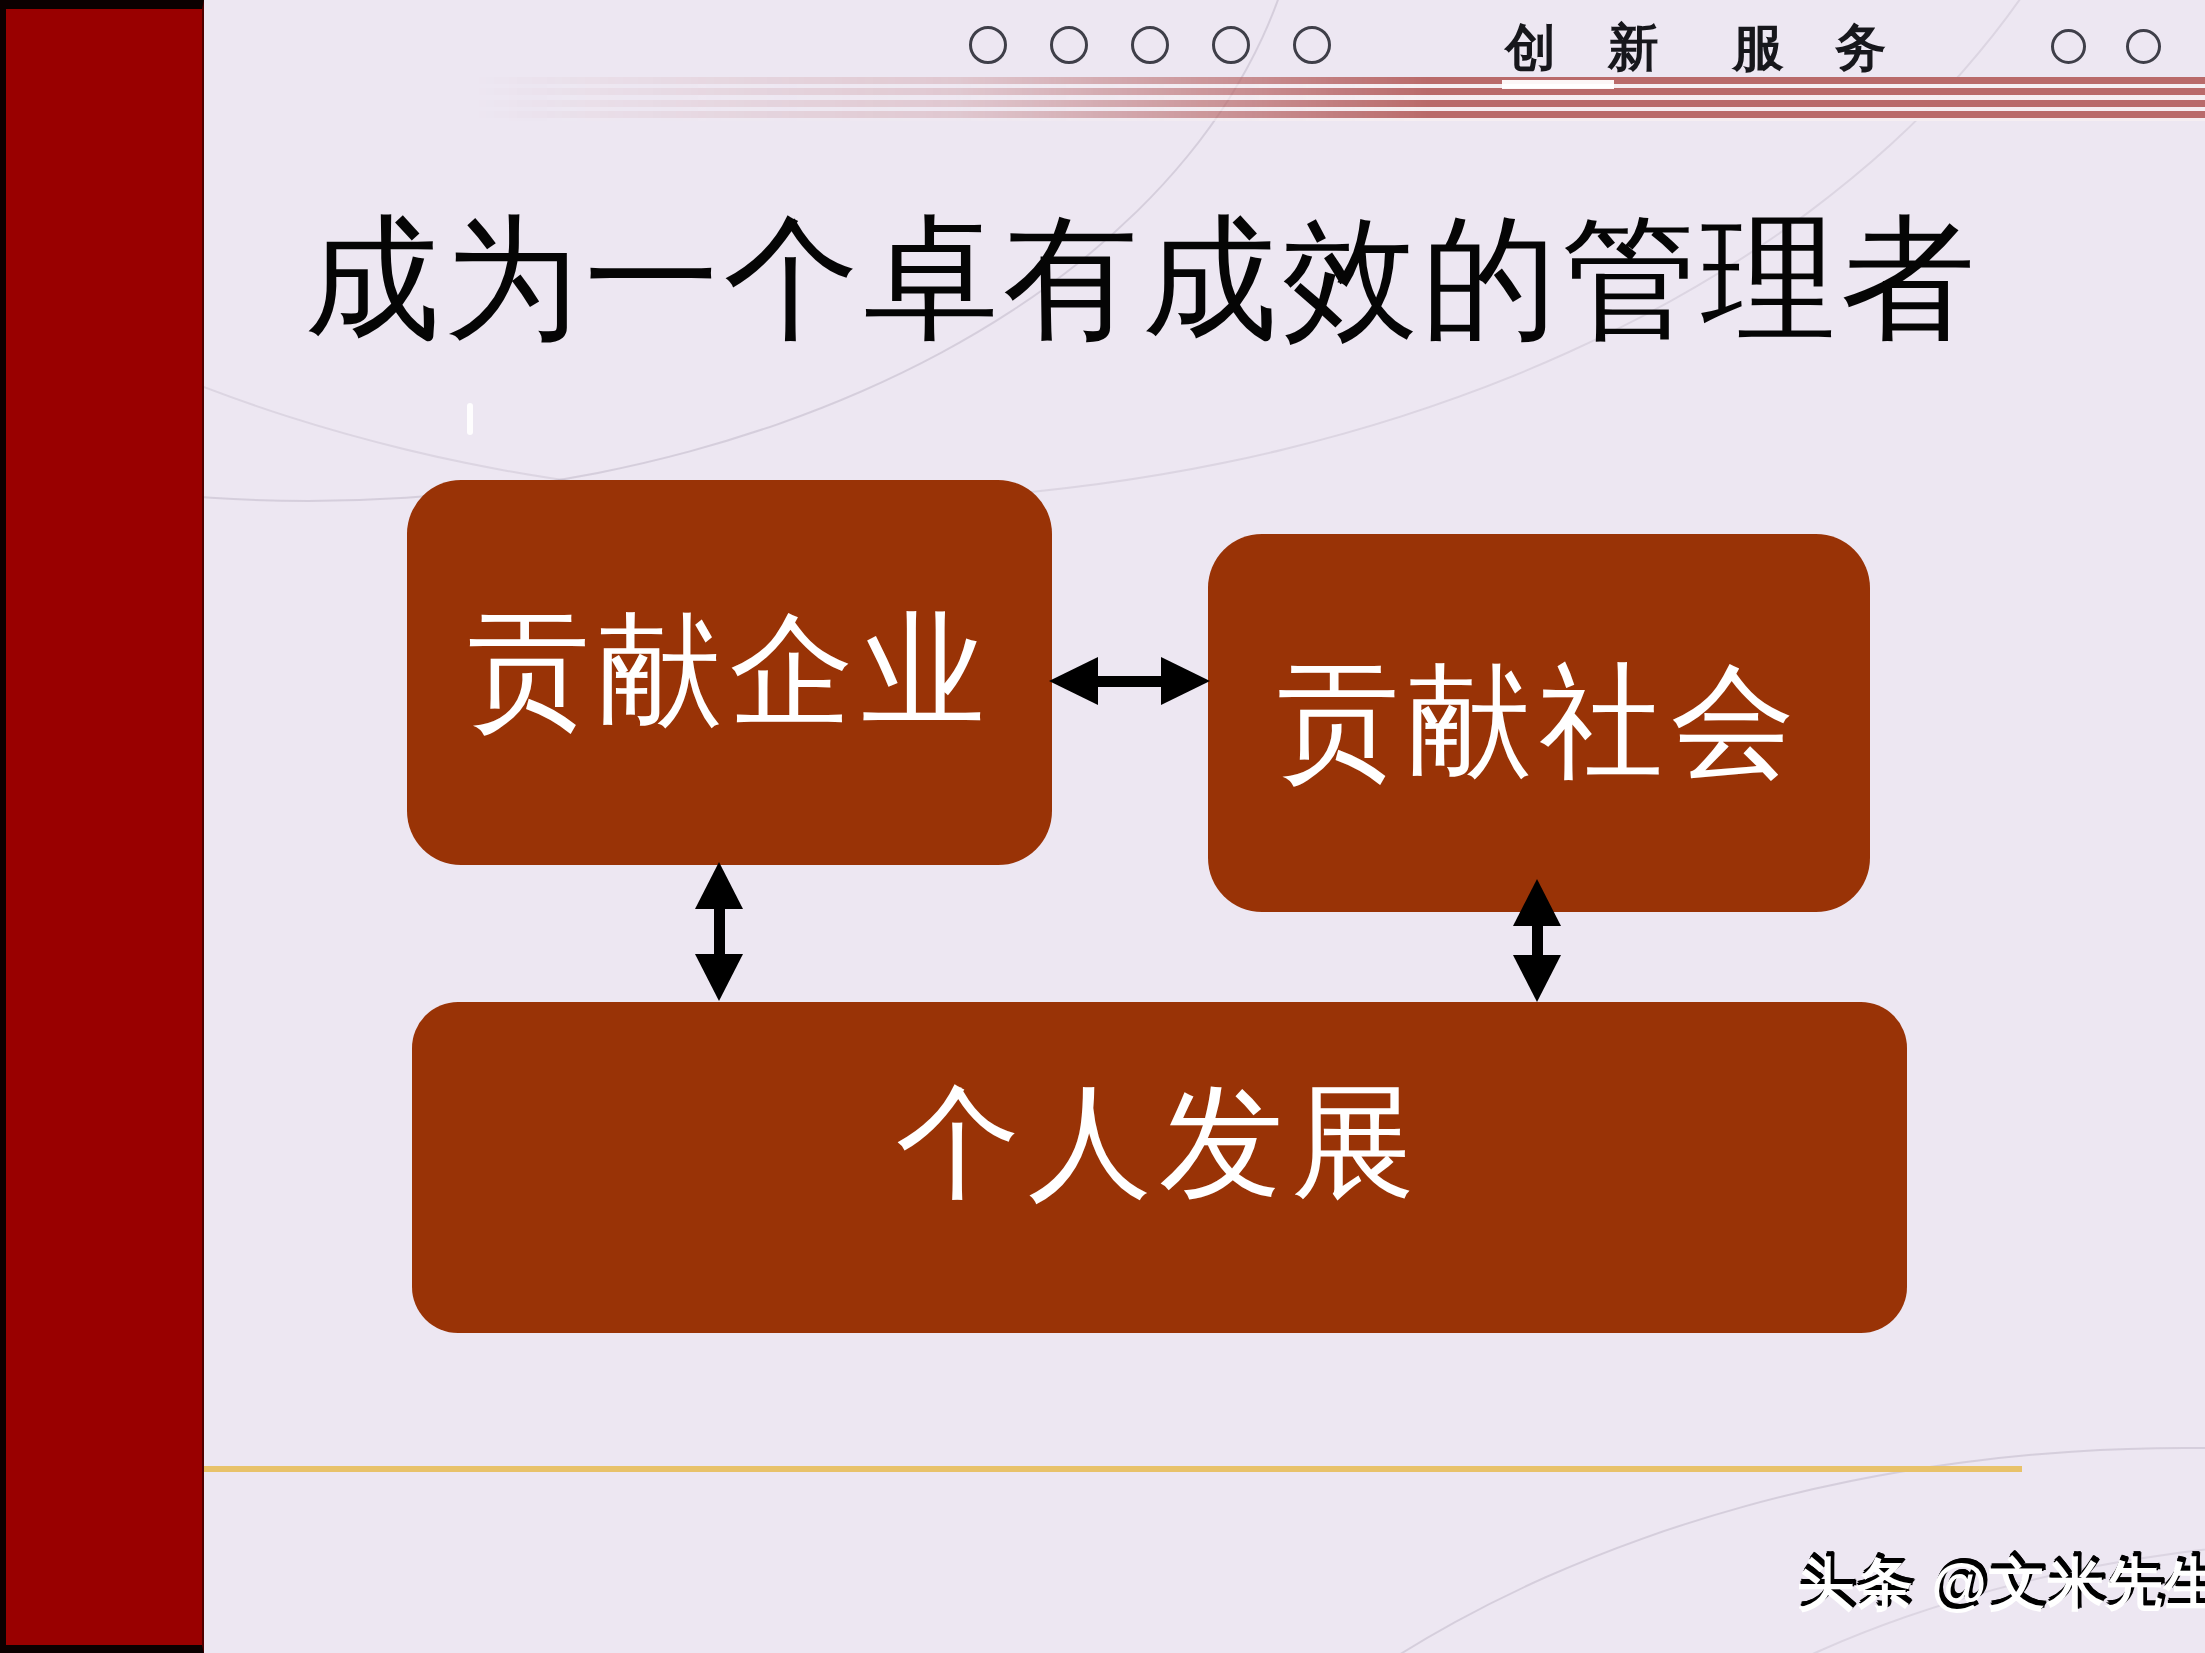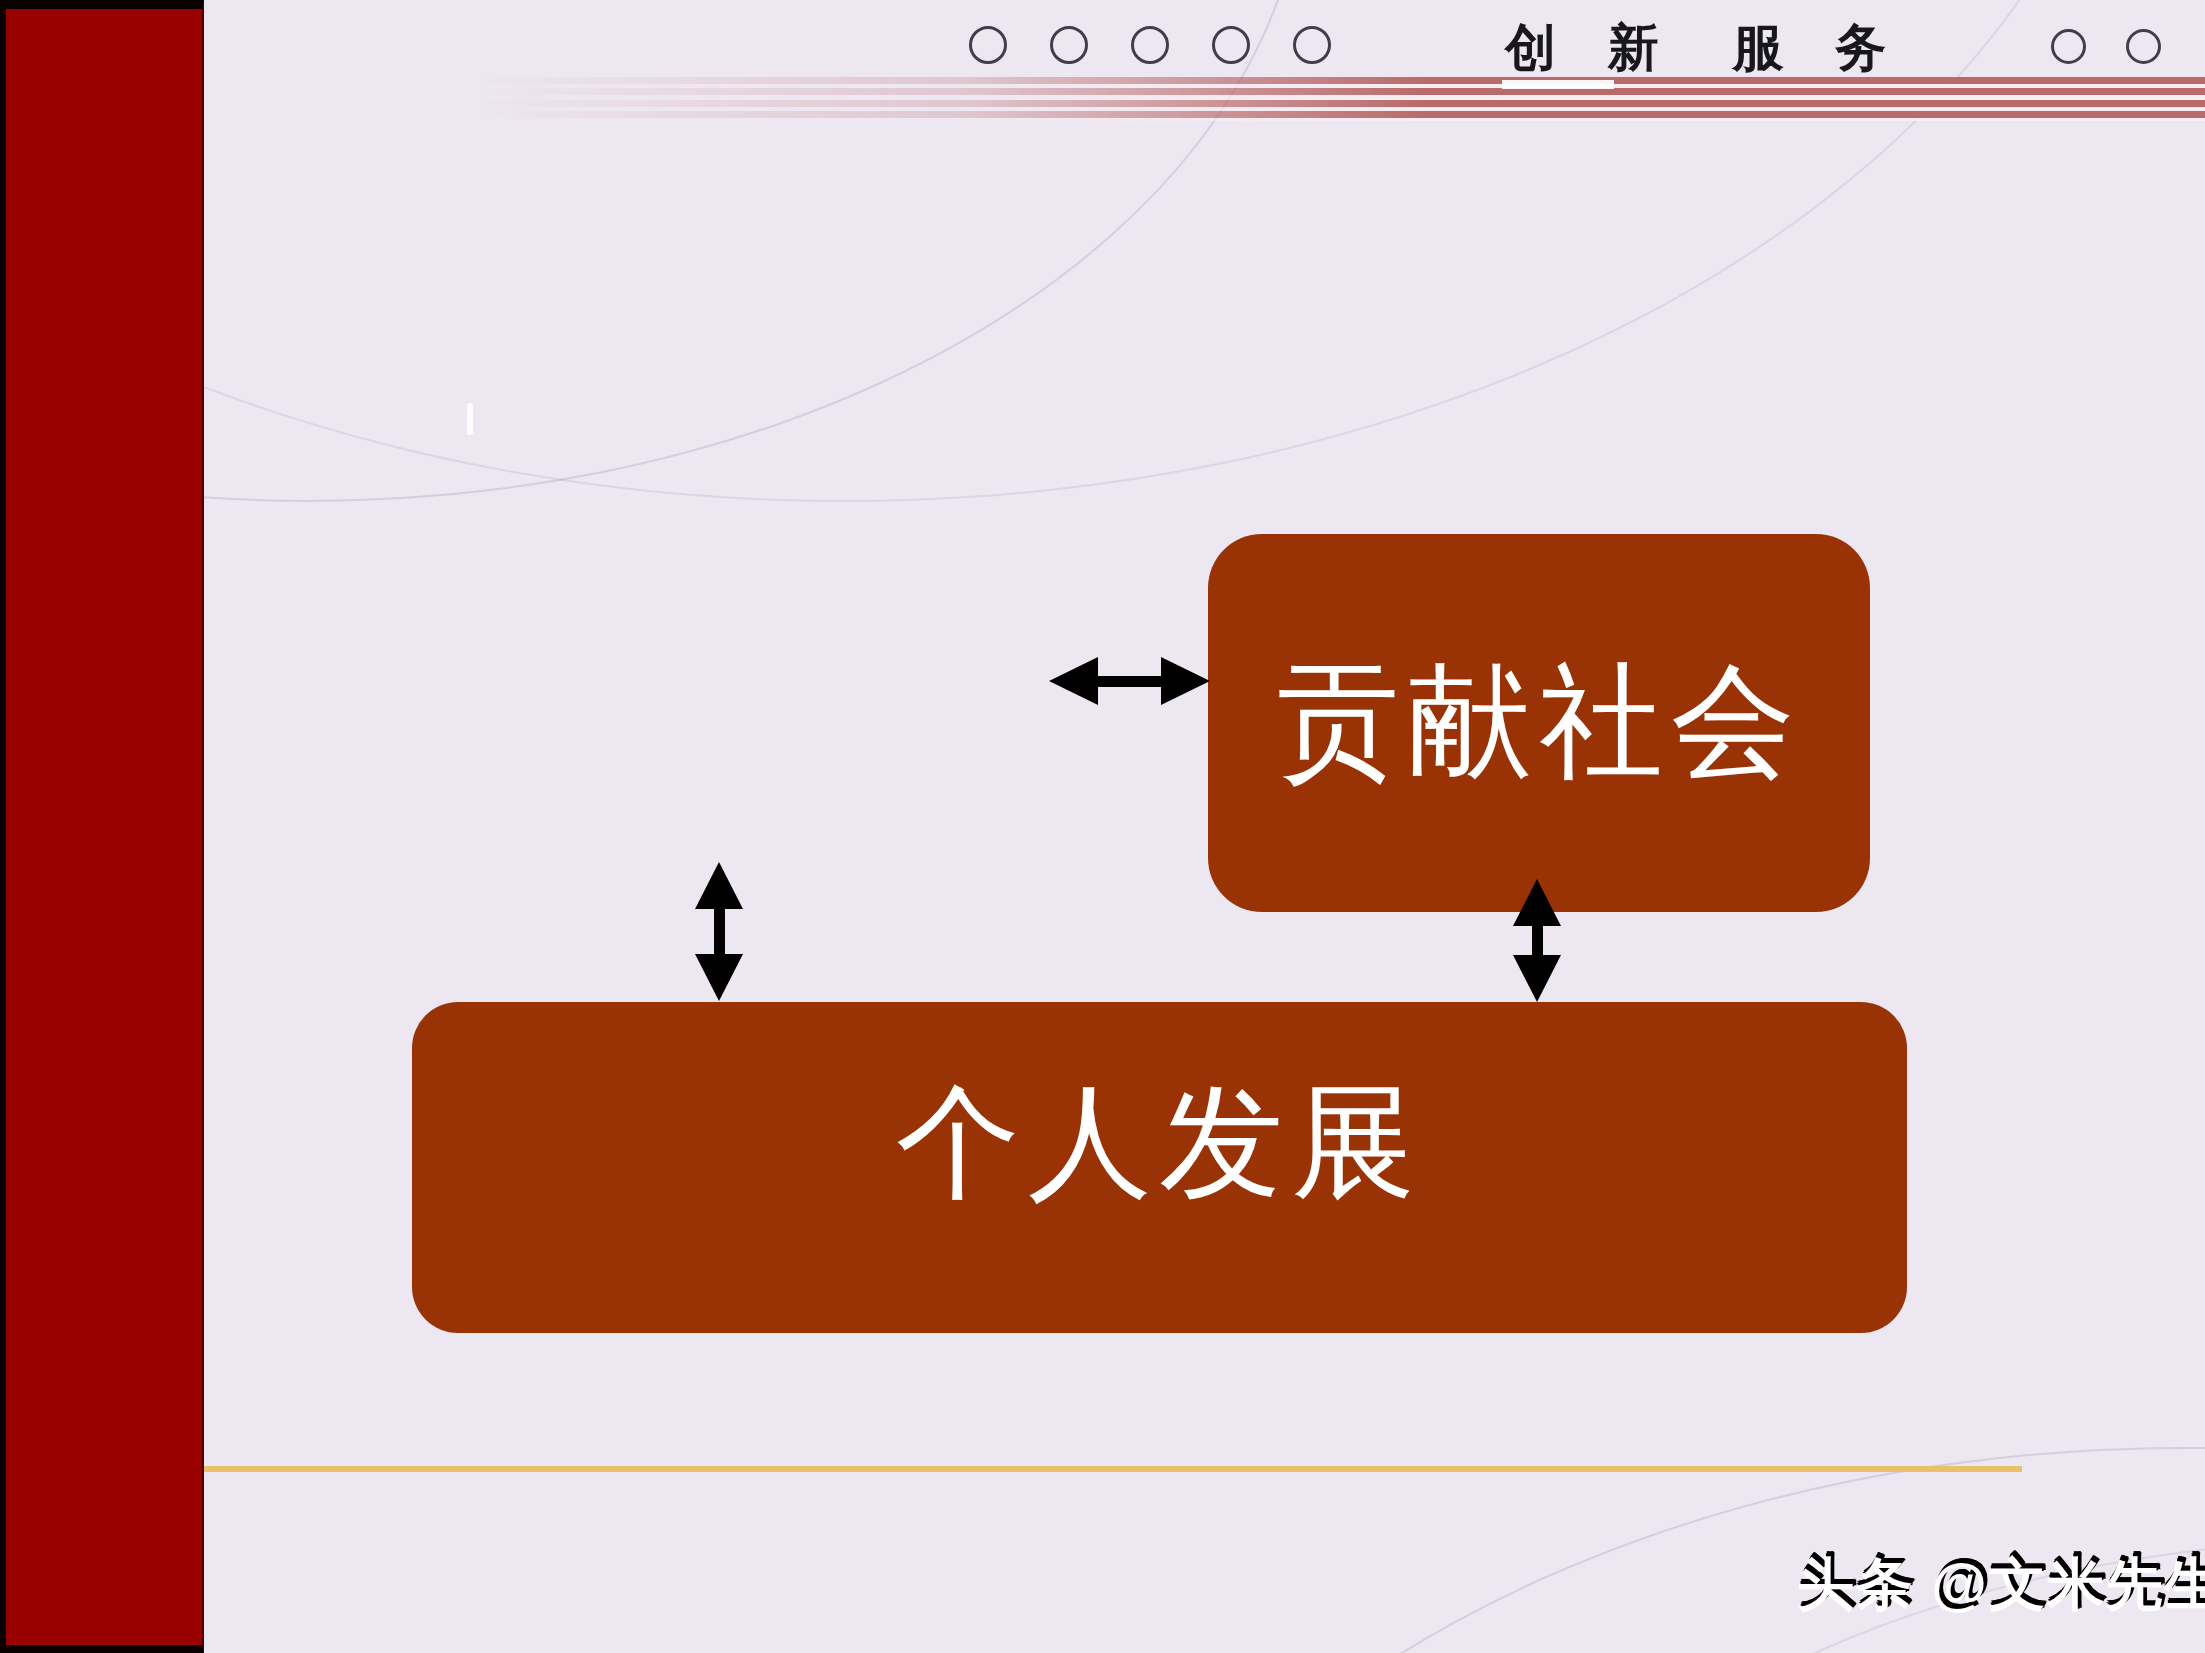--- a/index.html
+++ b/index.html
@@ -122,23 +122,27 @@
     <div class="circ"></div>
   </div>
 
   <div class="stripes"></div>
   <div class="motto-underline"></div>
   <div class="motto">
     <span class="w1">创 新</span>
     <span class="w2">服 务</span>
   </div>
 
+  <div class="title">成为一个卓有成效的管理者</div>
 
   <div class="cursor-tick"></div>
 
+  <div class="dbox box-enterprise">
+    <span>贡献企业</span>
+  </div>
   <div class="dbox box-society">
     <span>贡献社会</span>
   </div>
   <div class="dbox box-bottom">
     <span>个人发展</span>
   </div>
 
   <div class="harrow">
     <div class="head-l"></div>
     <div class="shaft"></div>

